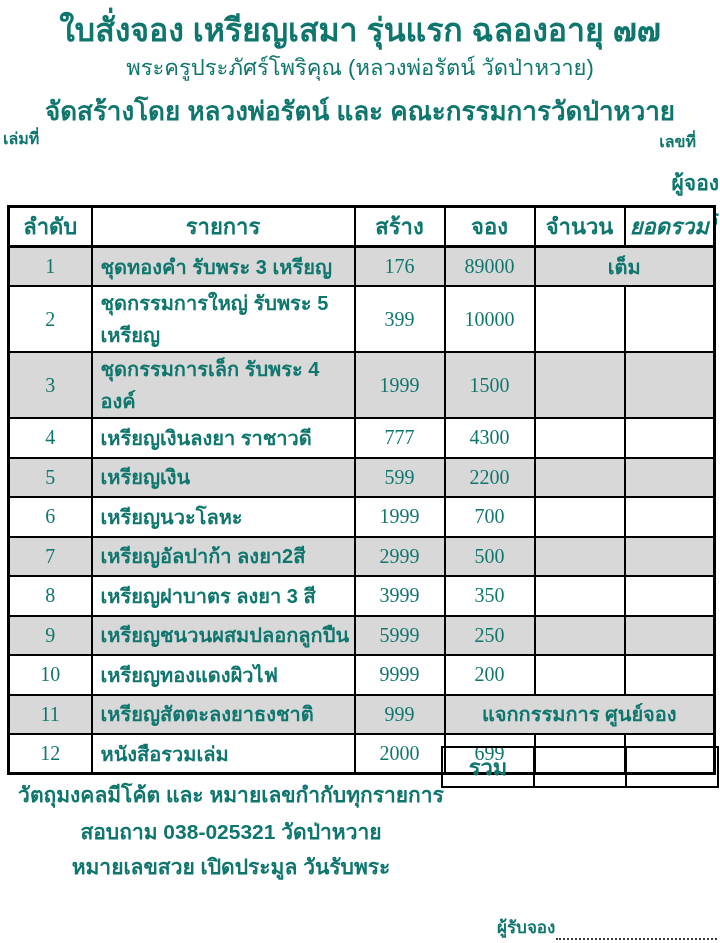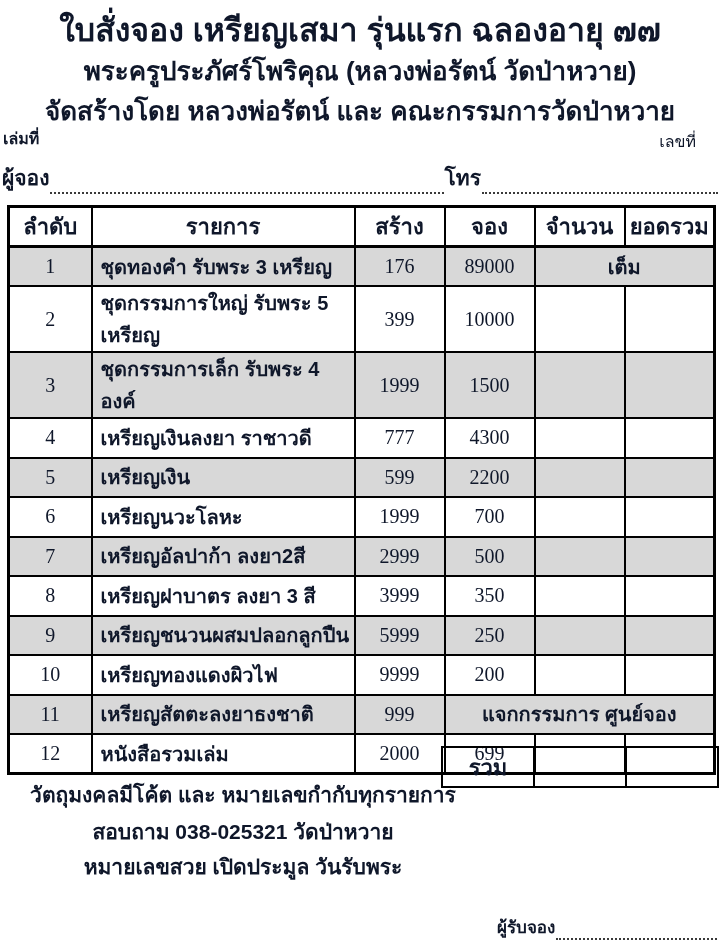--- a/index.html
+++ b/index.html
@@ -2,58 +2,57 @@
 <html><head>
 <meta charset="utf-8">
 <style>
   * { margin: 0; padding: 0; box-sizing: border-box; }
   html, body { background: #ffffff; }
   .page {
     position: relative;
     width: 720px;
     height: 943px;
     background: #ffffff;
-    color: #0f172a;
+    color: #0f766e;
     font-family: "Liberation Sans", "DejaVu Sans", sans-serif;
     overflow: hidden;
-    padding-left: 12px;
   }
   .title1 {
     position: absolute; top: 4px; left: 0; width: 100%;
     text-align: center; font-size: 32px; font-weight: 700; letter-spacing: 0px;
   }
   .title2 {
     position: absolute; top: 50px; left: 0; width: 100%;
-    text-align: center; font-size: 26px; font-weight: 700;
+    text-align: center; font-size: 22px; font-weight: 400;
   }
   .title3 {
     position: absolute; top: 90px; left: 0; width: 100%;
     text-align: center; font-size: 26px; font-weight: 600;
   }
   .meta-left  { position: absolute; top: 126px; left: 3px;  font-size: 16px; font-weight: 600; }
-  .meta-right { position: absolute; top: 129px; right: 24px; font-size: 16px; font-weight: 400; }
+  .meta-right { position: absolute; top: 129px; right: 24px; font-size: 16px; font-weight: 700; }
   .orderer-line {
     position: absolute; top: 166px; left: 2px; right: 1px;
-    display: flex; align-items: flex-end; font-size: 21px; font-weight: 600; height: 28px;
+    display: flex; align-items: flex-end; font-size: 21px; font-weight: 600; height: 28px; flex-direction: column;
   }
   .dotfill { flex: 1 1 auto; border-bottom: 2.5px dotted #3a3a3a; height: 22px; margin: 0 1px; }
   .dotfill.phone { flex: 0 0 236px; }
   .dotfill.recv  { flex: 1 1 auto; }
 
   table.order {
     position: absolute; top: 205px; left: 7px;
     border-collapse: collapse; table-layout: fixed;
     border: 3px solid #000;
   }
   table.order th, table.order td { border: 2px solid #000; overflow: hidden; }
   table.order th {
     height: 40px; font-size: 22px; font-weight: 600; text-align: center;
     border-bottom: 3px solid #000; background: #fff;
   }
-  table.order th.thin-sep { border-left: 1px solid #000; }
+  table.order th.thin-sep { border-left: 1px solid #000; font-style: italic; }
   table.order td { height: 39.5px; font-size: 20px; }
   col.c-no   { width: 83px; }
   col.c-item { width: 263px; }
   col.c-made { width: 90px; }
   col.c-book { width: 90px; }
   col.c-qty  { width: 90px; }
   col.c-sum  { width: 90px; }
   td.no, td.num {
     font-family: "Liberation Serif", "DejaVu Serif", serif;
     text-align: center; font-size: 20px;

